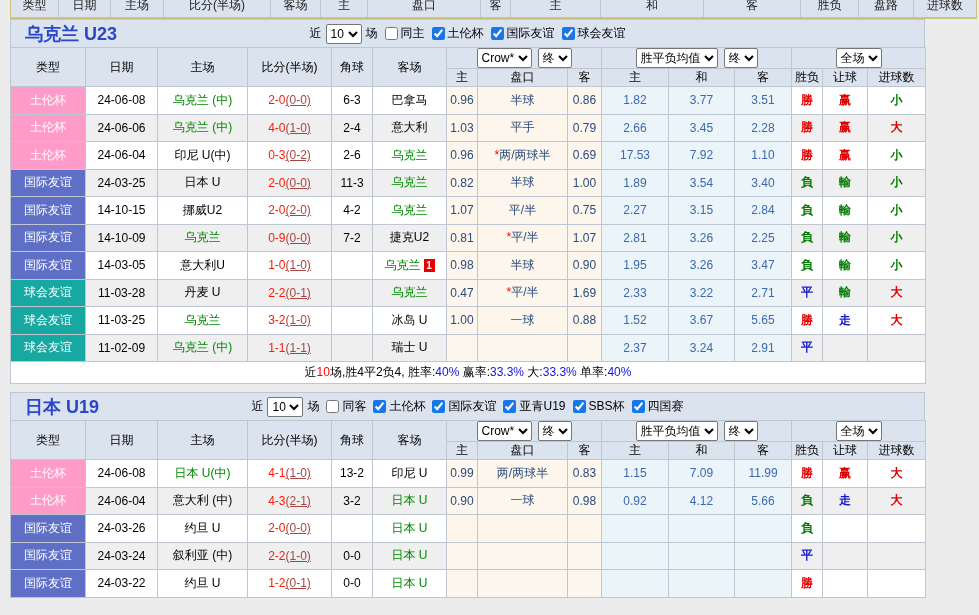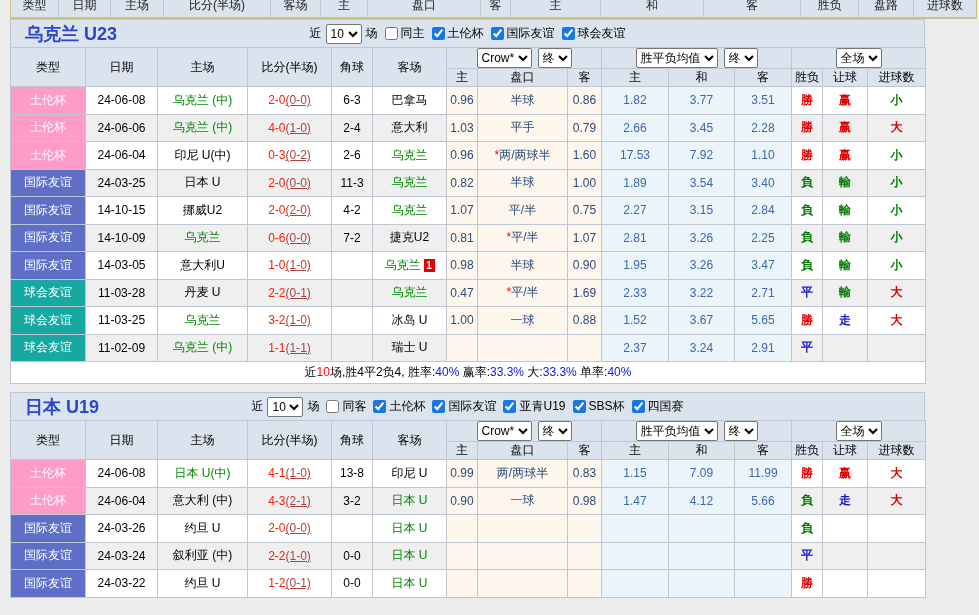--- a/index.html
+++ b/index.html
@@ -206,21 +206,21 @@
             </tr>
             <tr>
               <td class="ct t-pink">土伦杯</td>
               <td class="cd">24-06-04</td>
               <td><span class="team">印尼 U(中)</span></td>
               <td><span class="s-main">0-3</span><span class="s-half">(0-2)</span></td>
               <td class="cd">2-6</td>
               <td><span class="team focus">乌克兰</span></td>
               <td class="crow">0.96</td>
               <td class="crow"><span class="star">*</span><span>两/两球半</span></td>
-              <td class="crow">1.60</td>
+              <td class="crow">0.69</td>
               <td class="euro">17.53</td>
               <td class="euro">7.92</td>
               <td class="euro">1.10</td>
               <td class="res c-red">勝</td>
               <td class="res c-red">赢</td>
               <td class="res c-green">小</td>
             </tr>
             <tr class="alt">
               <td class="ct t-indigo">国际友谊</td>
               <td class="cd">24-03-25</td>
@@ -252,21 +252,21 @@
               <td class="euro">3.15</td>
               <td class="euro">2.84</td>
               <td class="res c-green">負</td>
               <td class="res c-green">輸</td>
               <td class="res c-green">小</td>
             </tr>
             <tr class="alt">
               <td class="ct t-indigo">国际友谊</td>
               <td class="cd">14-10-09</td>
               <td><span class="team focus">乌克兰</span></td>
-              <td><span class="s-main">0-6</span><span class="s-half">(0-0)</span></td>
+              <td><span class="s-main">0-9</span><span class="s-half">(0-0)</span></td>
               <td class="cd">7-2</td>
               <td><span class="team">捷克U2</span></td>
               <td class="crow">0.81</td>
               <td class="crow"><span class="star">*</span><span>平/半</span></td>
               <td class="crow">1.07</td>
               <td class="euro">2.81</td>
               <td class="euro">3.26</td>
               <td class="euro">2.25</td>
               <td class="res c-green">負</td>
               <td class="res c-green">輸</td>
@@ -411,21 +411,21 @@
               <th class="sh">让球</th>
               <th class="sh">进球数</th>
             </tr>
           </thead>
           <tbody>
             <tr>
               <td class="ct t-pink">土伦杯</td>
               <td class="cd">24-06-08</td>
               <td><span class="team focus">日本 U(中)</span></td>
               <td><span class="s-main">4-1</span><span class="s-half">(1-0)</span></td>
-              <td class="cd">13-8</td>
+              <td class="cd">13-2</td>
               <td><span class="team">印尼 U</span></td>
               <td class="crow">0.99</td>
               <td class="crow"><span>两/两球半</span></td>
               <td class="crow">0.83</td>
               <td class="euro">1.15</td>
               <td class="euro">7.09</td>
               <td class="euro">11.99</td>
               <td class="res c-red">勝</td>
               <td class="res c-red">赢</td>
               <td class="res c-red">大</td>
@@ -433,21 +433,21 @@
             <tr class="alt">
               <td class="ct t-pink">土伦杯</td>
               <td class="cd">24-06-04</td>
               <td><span class="team">意大利 (中)</span></td>
               <td><span class="s-main">4-3</span><span class="s-half">(2-1)</span></td>
               <td class="cd">3-2</td>
               <td><span class="team focus">日本 U</span></td>
               <td class="crow">0.90</td>
               <td class="crow"><span>一球</span></td>
               <td class="crow">0.98</td>
-              <td class="euro">1.47</td>
+              <td class="euro">0.92</td>
               <td class="euro">4.12</td>
               <td class="euro">5.66</td>
               <td class="res c-green">負</td>
               <td class="res c-blue">走</td>
               <td class="res c-red">大</td>
             </tr>
             <tr>
               <td class="ct t-indigo">国际友谊</td>
               <td class="cd">24-03-26</td>
               <td><span class="team">约旦 U</span></td>

